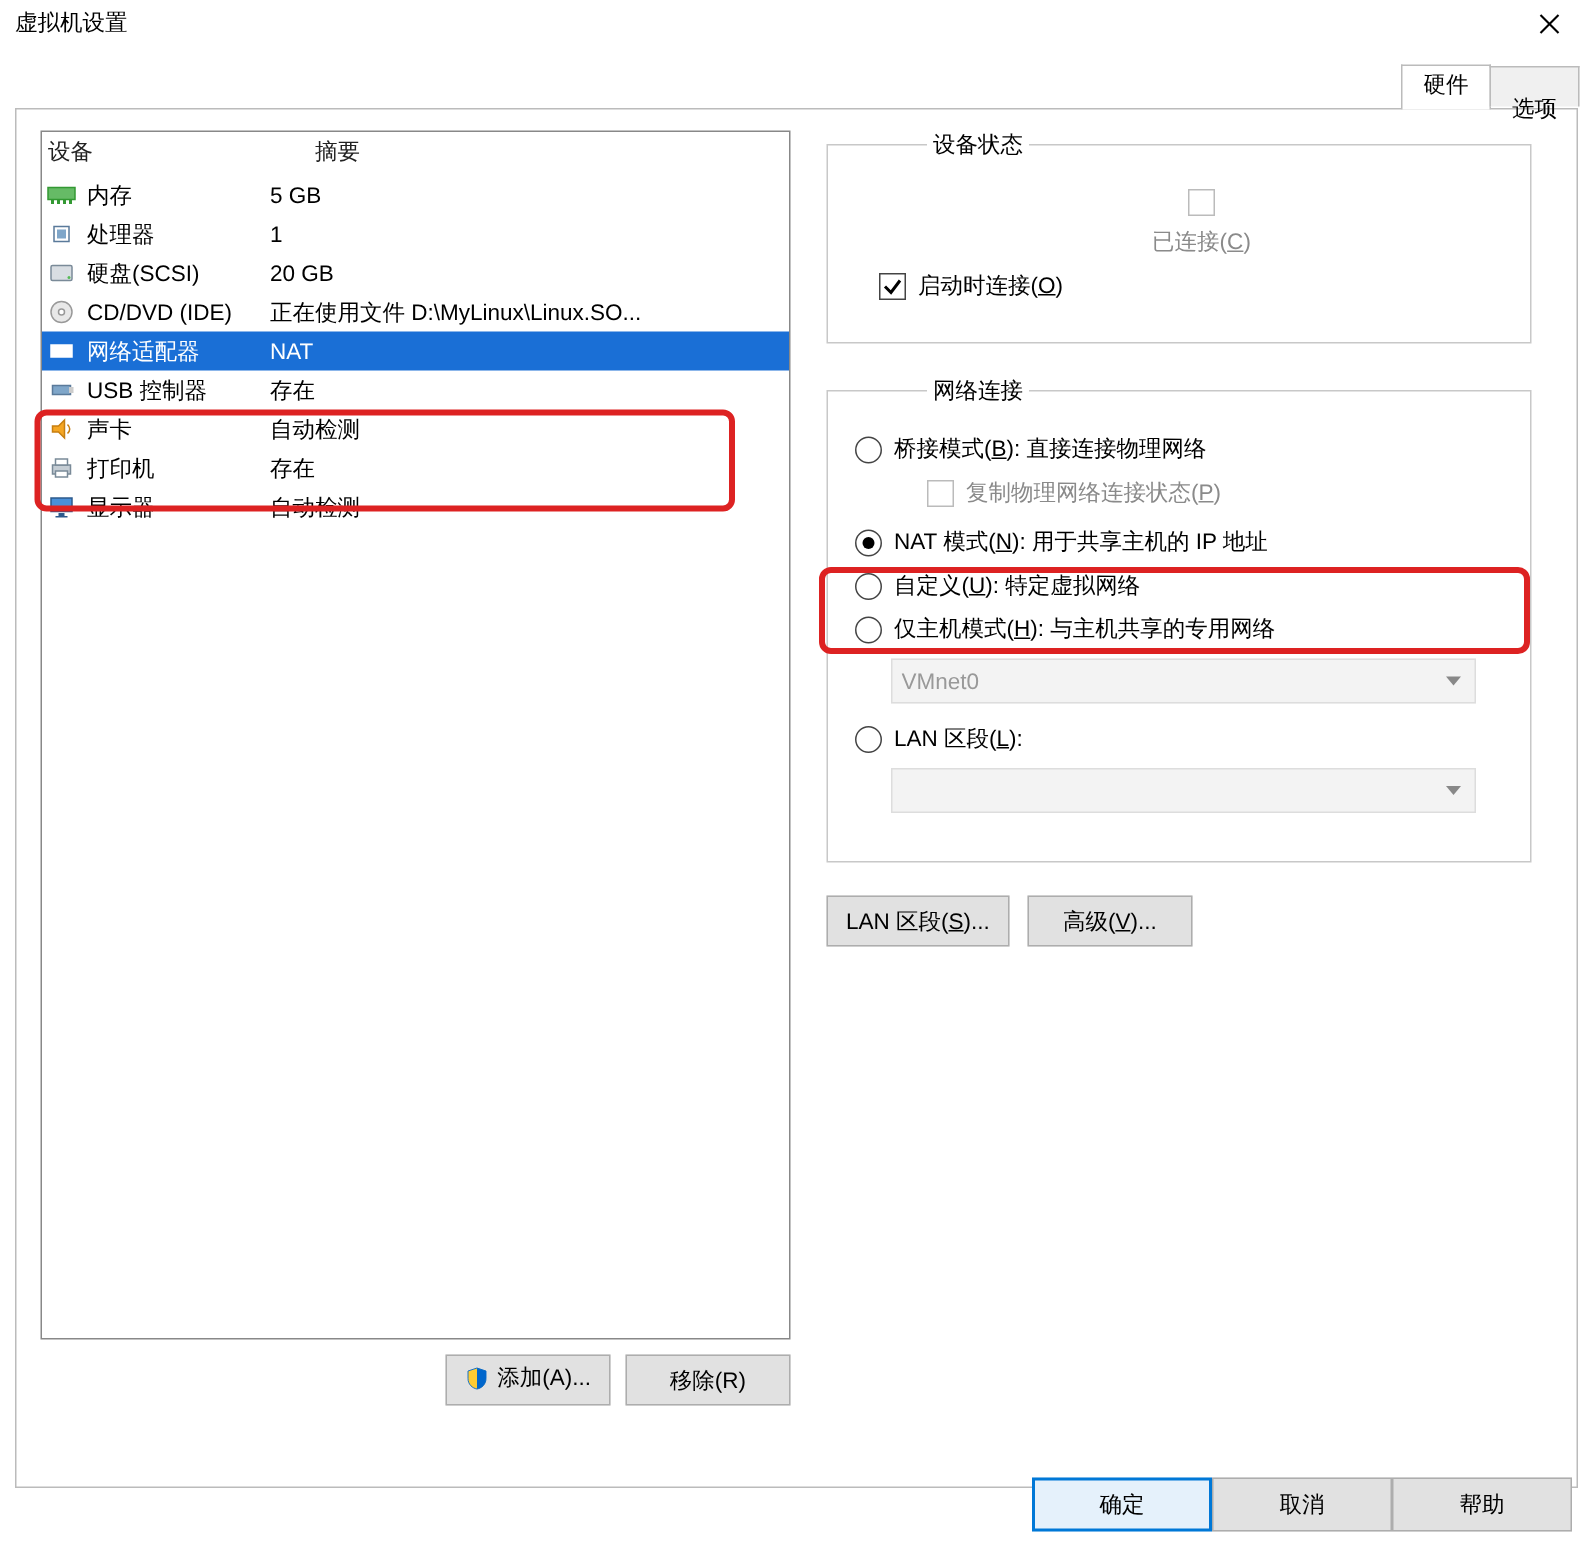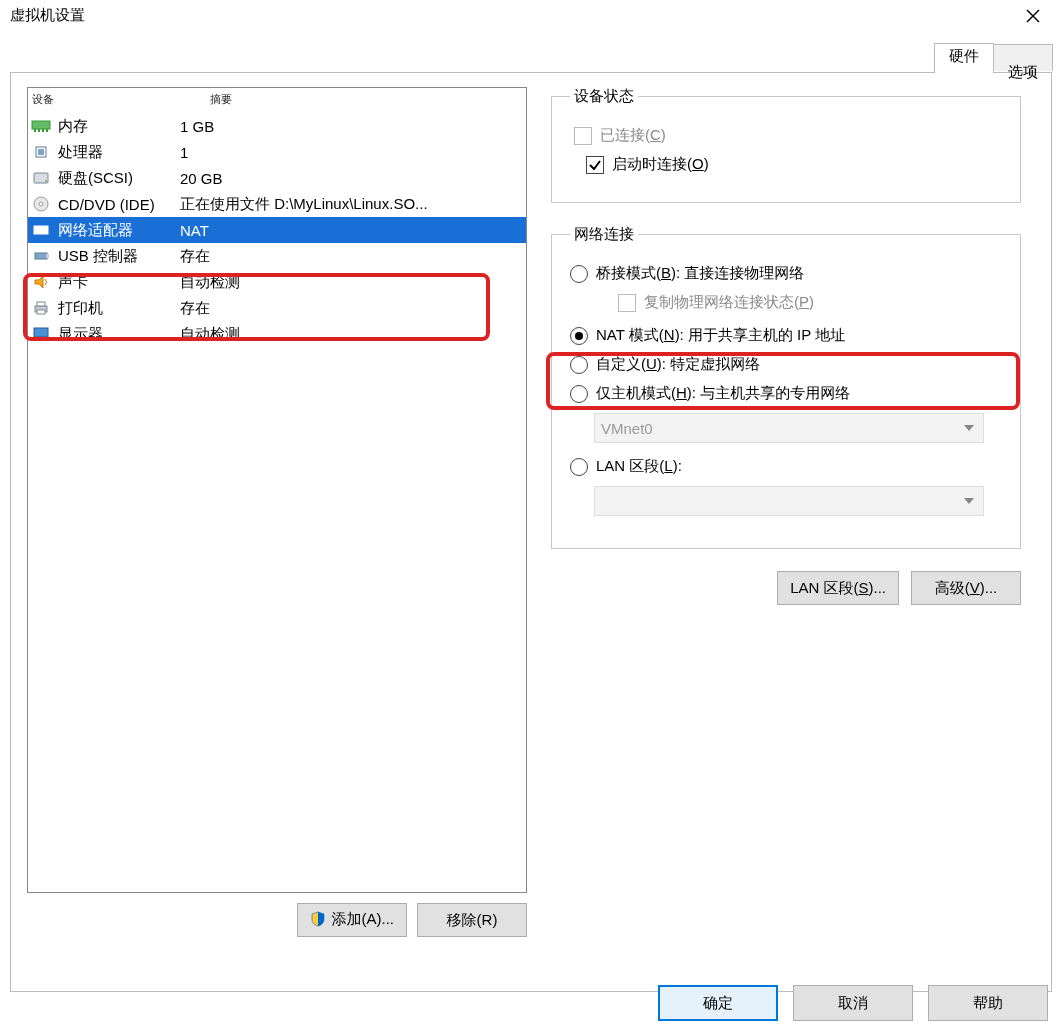--- a/index.html
+++ b/index.html
@@ -79,21 +79,21 @@
     top: 14px;
   }
   .device-list {
     border: 1px solid #888;
     height: 806px;
     overflow: hidden;
     background: #fff;
   }
   .device-header {
     display: flex;
-    font-size: 11px;
+    font-size: 15px;
     color: #222;
     padding: 4px 2px 6px 4px;
   }
   .device-header .col1 { width: 178px; }
   .device-header .col2 { flex: 1; }
 
   .device-row {
     display: flex;
     align-items: center;
     height: 26px;
@@ -151,20 +151,21 @@
   }
 
   fieldset {
     border: 1px solid #c8c8c8;
     margin: 0 0 22px 0;
     padding: 14px 12px 18px 18px;
     font-size: 15px;
   }
   fieldset legend {
     padding: 0 4px;
+    margin-left: 48px;
   }
   .row {
     display: flex;
     align-items: center;
     gap: 8px;
     margin: 6px 0 10px 0;
   }
   .checkbox, .radio {
     width: 18px; height: 18px;
     border: 1px solid #444;
@@ -209,32 +210,31 @@
     content:"";
     position:absolute;
     right:10px; top:12px;
     border-left:5px solid transparent;
     border-right:5px solid transparent;
     border-top:6px solid #888;
   }
 
   .right-buttons {
     display:flex;
-    justify-content:flex-end;
     gap:12px;
     margin-top: 0;
   }
 
   
   .footer {
     position:absolute;
     right: 14px;
     bottom: 8px;
     display:flex;
-    gap: 15px;
+    gap: 0;
     font-family: Liberation Serif, serif;
   }
   .footer button { min-width: 120px; height: 36px; }
 
   
   svg { display:block; }
   .shield { width:16px; height:16px; }
 
 </style>
 </head>
@@ -272,21 +272,21 @@
                   <svg width="20" height="14" viewBox="0 0 20 14">
                     <rect x="1" y="2" width="18" height="8" fill="#6b6" stroke="#393"></rect>
                     <rect x="3" y="10" width="2" height="3" fill="#393"></rect>
                     <rect x="7" y="10" width="2" height="3" fill="#393"></rect>
                     <rect x="11" y="10" width="2" height="3" fill="#393"></rect>
                     <rect x="15" y="10" width="2" height="3" fill="#393"></rect>
                   </svg>
                 </span>
                 <span>内存</span>
               </div>
-              <div class="col2">1 GB</div>
+              <div class="col2">5 GB</div>
             </div>
             <div class="device-row">
               <div class="col1">
                 <span class="ico">
                   <svg width="18" height="18" viewBox="0 0 18 18">
                     <rect x="4" y="4" width="10" height="10" fill="none" stroke="#5a7a9a"></rect>
                     <rect x="6" y="6" width="6" height="6" fill="#7fa6c9"></rect>
                   </svg>
                 </span>
                 <span>处理器</span>
@@ -397,21 +397,21 @@
         </button>
       </div>
     </div>
 
     <div class="red-box" style="left:12px; top:200px; width:467px; height:68px;"></div>
 
     <div class="right-pane">
 
       <fieldset>
         <legend>设备状态</legend>
-        <div class="row" style="margin-left:4px;">
+        <div class="row" style="margin-left:24px;flex-direction:column;">
           <span class="checkbox disabled"></span>
           <span style="color:#8a8a8a">
             <span></span><span>已连接(<span class="underline">C</span>)</span>
           </span>
         </div>
         <div class="row" style="margin-left:16px;">
           <span class="checkbox checked">
             <svg viewBox="0 0 14 14">
                 <polyline points="2,7 6,11 12,3" fill="none" stroke="#000" stroke-width="2"></polyline>
               </svg>

